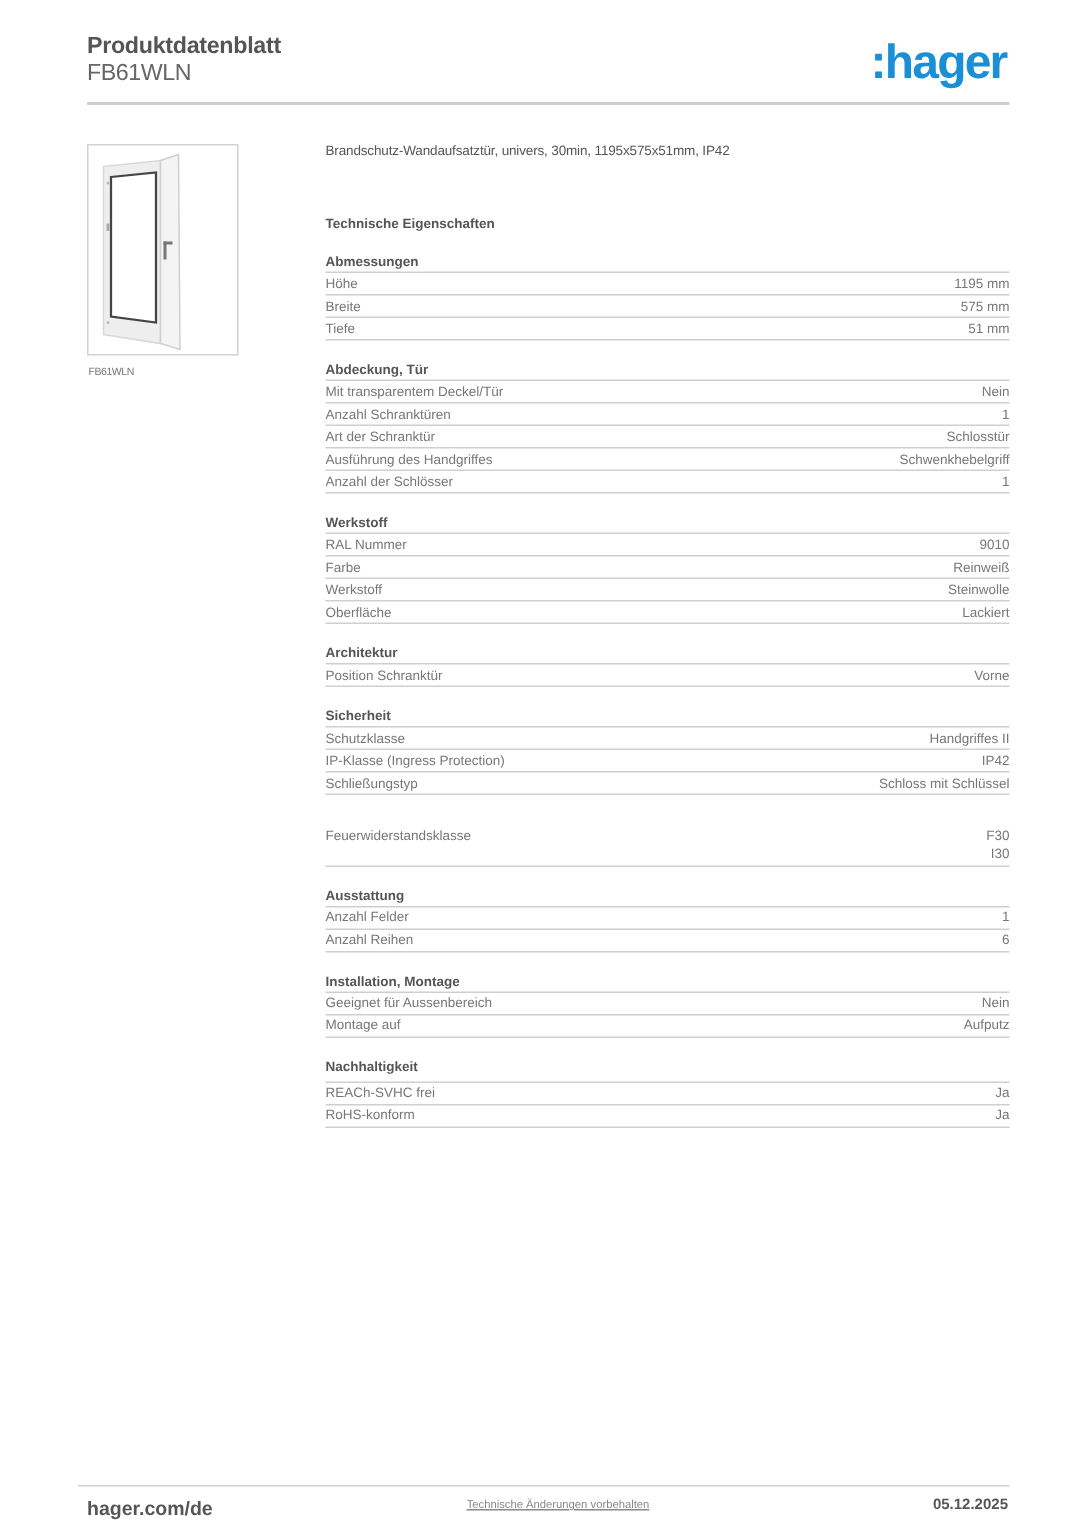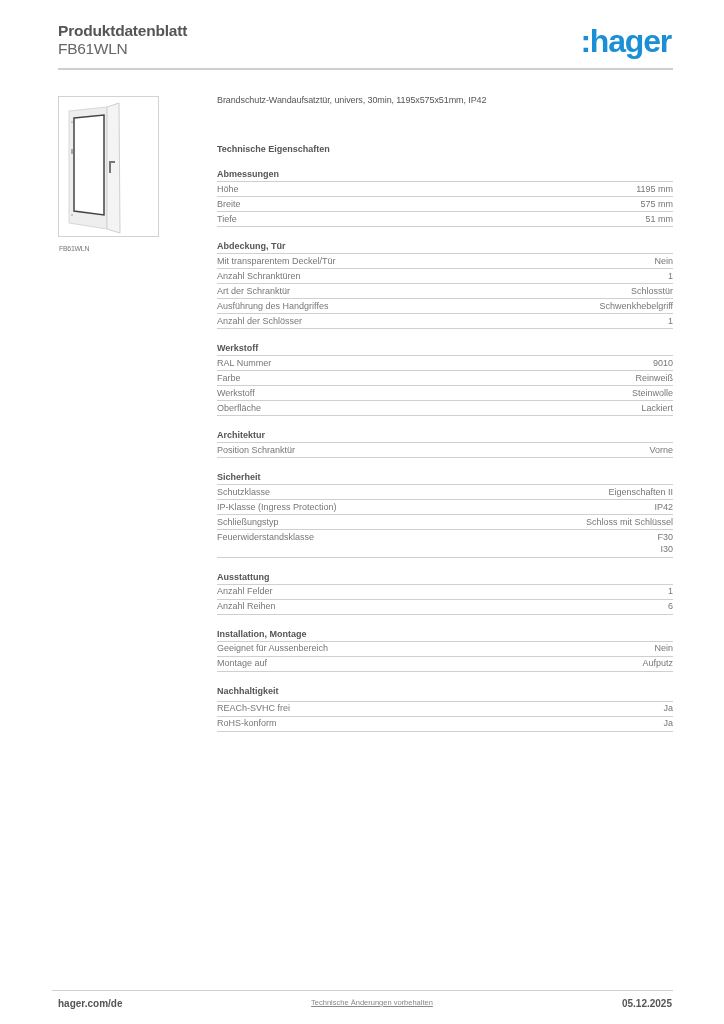--- a/index.html
+++ b/index.html
@@ -16,21 +16,21 @@
     .content { position: absolute; left: 217px; top: 94px; width: 456px; }
     .product-desc { font-size: 9px; font-weight: normal; color: #555; line-height: 12px; letter-spacing: -0.1px; }
     .tech-title { font-size: 9px; font-weight: bold; color: #555; margin-top: 37px; line-height: 12px; }
     .section { margin-top: 14px; }
     .section:first-of-type { margin-top: 14px; }
     .section-title { font-size: 9px; font-weight: bold; color: #555; line-height: 11px; padding-bottom: 1px; border-bottom: 1px solid #cfcfcf; }
     .row { display: flex; justify-content: space-between; font-size: 9px; color: #777; line-height: 13.5px; border-bottom: 1px solid #cfcfcf; padding-top: 0.5px; }
     .row .val { text-align: right; }
     .row .val div { line-height: 12px; }
     .footer-rule { position: absolute; left: 52px; top: 990px; width: 621px; height: 1px; background: #cfcfcf; }
-    .footer-left { position: absolute; left: 58px; top: 998px; font-size: 10px; font-weight: bold; color: #555; }
+    .footer-left { position: absolute; left: 58px; top: 998px; font-size: 13px; font-weight: bold; color: #555; }
     .footer-center { position: absolute; left: 0; right: 0; top: 998px; text-align: center; font-size: 7.5px; color: #888; padding-left: 20px; text-decoration: underline; }
     .footer-right { position: absolute; right: 52px; top: 998px; font-size: 10px; font-weight: bold; color: #555; }
   </style>
 </head>
 <body>
 
 <div class="header">
   <div class="doc-title">Produktdatenblatt</div>
   <div class="doc-sub">FB61WLN</div>
   <div class="logo">:hager</div>
@@ -125,31 +125,31 @@
     <div class="row">
         <span>Position Schranktür</span>
         <span class="val">Vorne</span>
       </div>
   </div>
 
   <div class="section">
     <div class="section-title">Sicherheit</div>
     <div class="row">
         <span>Schutzklasse</span>
-        <span class="val">Eigenschaften II</span>
+        <span class="val">Handgriffes II</span>
       </div>
     <div class="row">
         <span>IP-Klasse (Ingress Protection)</span>
         <span class="val">IP42</span>
       </div>
     <div class="row">
         <span>Schließungstyp</span>
         <span class="val">Schloss mit Schlüssel</span>
       </div>
-    <div class="row" style="padding-bottom:2px;">
+    <div class="row" style="padding-bottom:2px;margin-top:20px;">
         <span>Feuerwiderstandsklasse</span>
         <span class="val">
           <div>F30</div>
           <div>I30</div>
         </span>
       </div>
   </div>
 
   <div class="section">
     <div class="section-title">Ausstattung</div>

